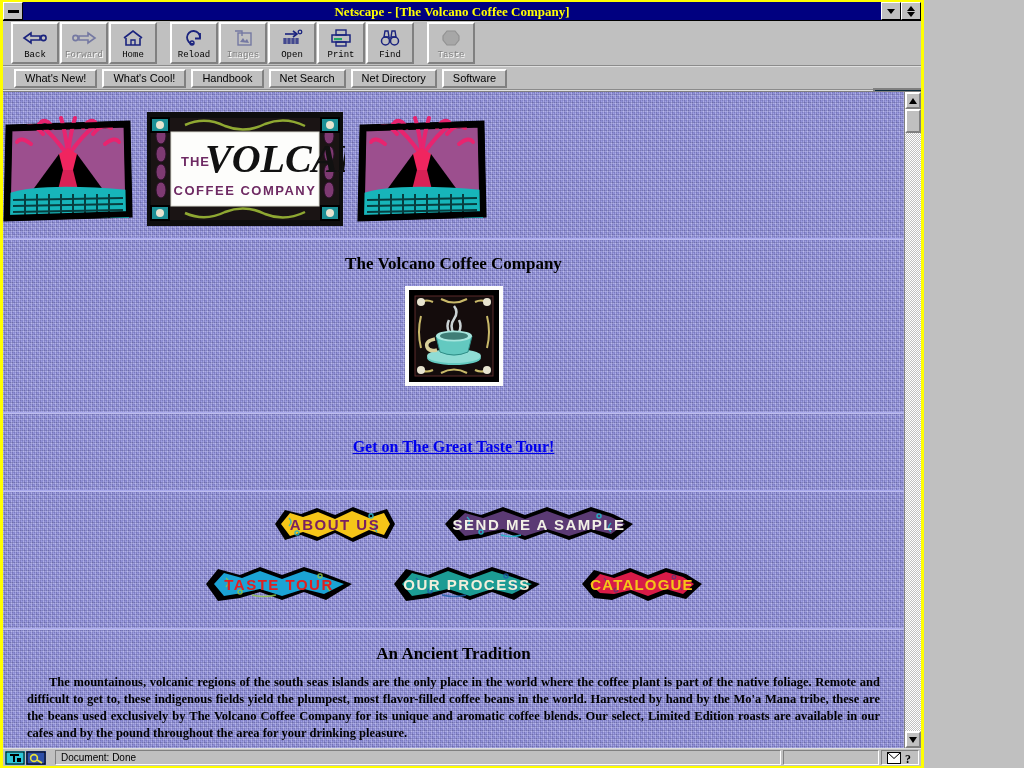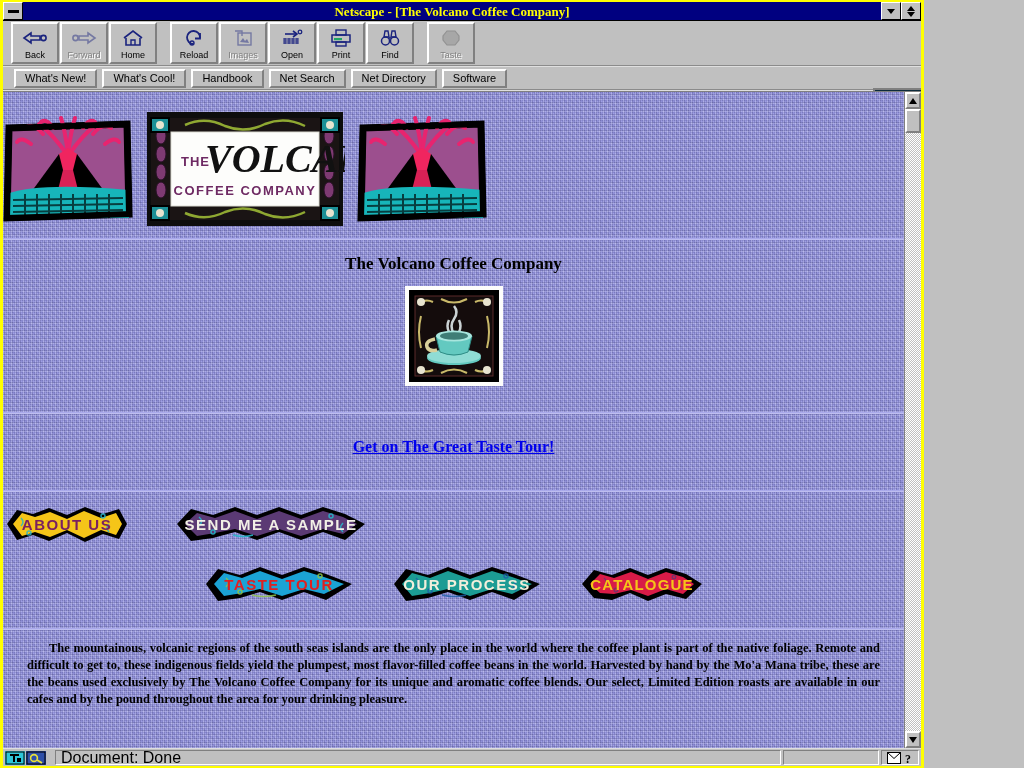--- a/index.html
+++ b/index.html
@@ -96,21 +96,21 @@
     border-top: 2px solid #ffffff; border-left: 2px solid #ffffff;
     border-right: 2px solid #808080; border-bottom: 2px solid #808080;
     display: flex; flex-direction: column;
     align-items: center; justify-content: center;
     cursor: default;
     margin-right: 1px;
   }
   .toolbtn .ico { height: 22px; display:flex; align-items:center; justify-content:center; }
   .toolbtn .lbl {
     font-size: 9px; color: #000;
-    font-family: Liberation Sans, sans-serif;
+    font-family: Liberation Mono, monospace;
     line-height: 10px; margin-top: 1px;
   }
   .toolbtn.disabled .lbl { color: #808080; text-shadow: 1px 1px 0 #fff; }
   .toolbtn.disabled svg { opacity: .45; }
 
   
   #locbar {
     height: 26px;
     background: #c0c0c0;
     display: flex; align-items: center;
@@ -237,21 +237,21 @@
   }
   #statusicons {
     width: 44px; height: 14px; margin-right: 6px;
     display:flex; align-items:center; gap:1px; flex: 0 0 auto;
   }
   #statustext {
     flex: 1 1 auto; height: 15px;
     border-top: 1px solid #808080; border-left: 1px solid #808080;
     border-right: 1px solid #fff; border-bottom: 1px solid #fff;
     font-family: "Liberation Sans", sans-serif;
-    font-size: 16px; color: #000;
+    font-size: 10px; color: #000;
     padding-left: 5px; line-height: 13px;
     white-space: nowrap; overflow: hidden;
   }
   #statusgap {
     width: 96px; height: 15px; flex: 0 0 auto; margin-left: 2px;
     border-top: 1px solid #808080; border-left: 1px solid #808080;
     border-right: 1px solid #fff; border-bottom: 1px solid #fff;
   }
   #statusright {
     width: 38px; height: 15px; flex: 0 0 auto; margin-left: 2px;
@@ -283,21 +283,21 @@
     text-indent: 22px;
   }
   .tourlink {
     font-family: "Liberation Serif", serif;
     font-weight: bold; font-size: 16px;
     color: #0000ee; text-decoration: underline;
     display: inline-block;
     margin: 14px 0 20px 0;
     cursor: pointer;
   }
-  .navrow { display: flex; justify-content: flex-start; gap: 42px; margin-top: 10px; }
+  .navrow { display: flex; justify-content: center; gap: 42px; margin-top: 10px; }
   .navrow2 { display: flex; justify-content: center; gap: 34px; margin-top: 14px; }
 
   
   #banner { display:flex; justify-content:flex-start; align-items:center; gap: 12px; }
   .volcano-img, .sign-img, .cup-img { display:block; image-rendering: pixelated; }
 </style>
 </head>
 <body>
 
 <div id="window">
@@ -692,20 +692,23 @@
                 <path d="M104 28 Q99 24 104 20"></path>
               <circle cx="38" cy="28" r="1.8"></circle>
                 <circle cx="96" cy="15" r="1.8"></circle>
             </g>
             <text x="64" y="28" font-family="'Liberation Sans',sans-serif" font-size="15" font-weight="bold" fill="#f5c518" text-anchor="middle" letter-spacing="1.2">CATALOGUE</text>
           </svg>
         </div>
 
         <div class="hr" style="margin-top:20px;"></div>
 
+        <div class="pg-center">
+          <div class="h2">An Ancient Tradition</div>
+        </div>
 
         <div class="bodytext">The mountainous, volcanic regions of the south seas islands are the only place in the world where the coffee plant is part of the native foliage. Remote and difficult to get to, these indigenous fields yield the plumpest, most flavor-filled coffee beans in the world. Harvested by hand by the Mo'a Mana tribe, these are the beans used exclusively by The Volcano Coffee Company for its unique and aromatic coffee blends. Our select, Limited Edition roasts are available in our cafes and by the pound throughout the area for your drinking pleasure.</div>
 
       </div>
     </div>
 
     <div id="vscroll">
       <div class="sb-arrow">
         <span class="tri-up"></span>
       </div>

